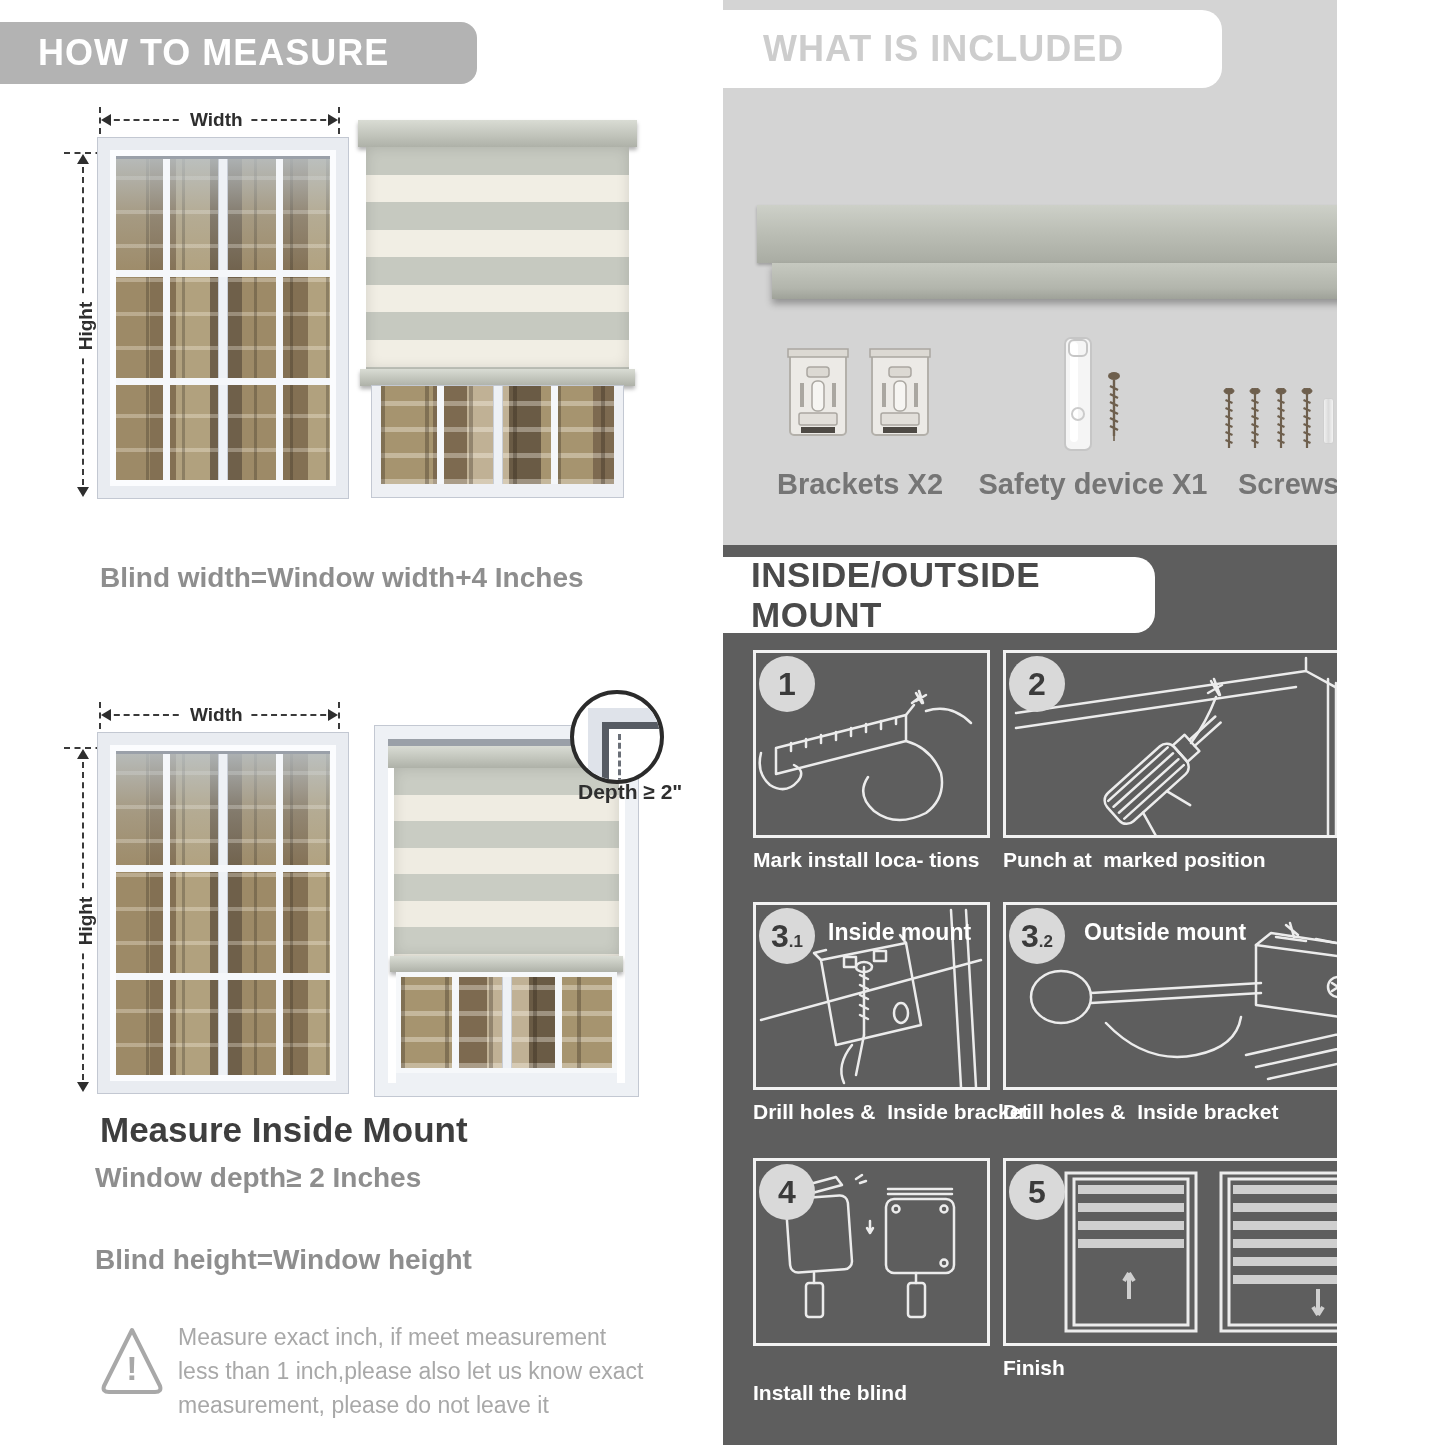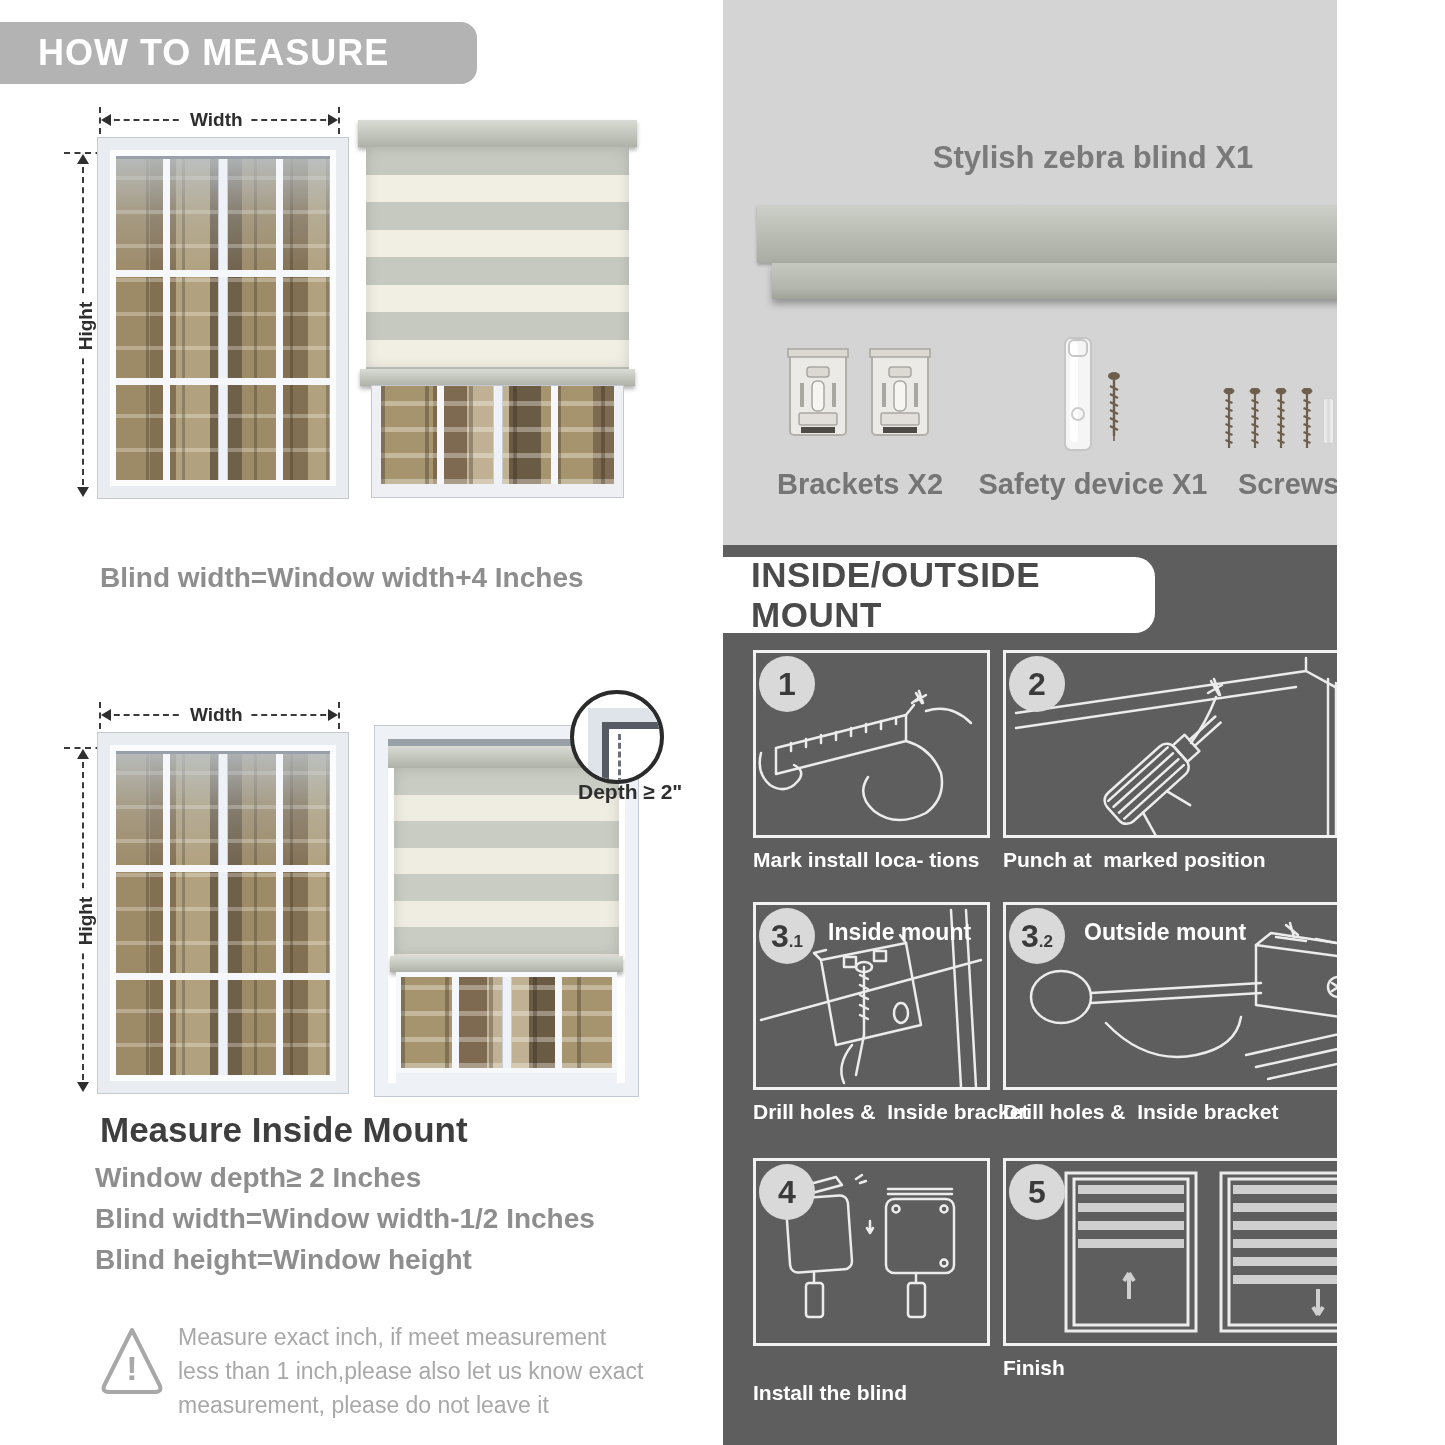--- a/index.html
+++ b/index.html
@@ -192,34 +192,35 @@
 
   <div class="callout" style="left:570px; top:690px;">
     <div class="abs" style="left:14px; top:14px; width:80px; height:80px; border-left:14px solid #dfe3ea; border-top:14px solid #dfe3ea;"></div>
     <div class="abs" style="left:28px; top:28px; width:66px; height:66px; border-left:7px solid #565b63; border-top:7px solid #565b63;"></div>
     <div class="abs" style="left:44px; top:40px; width:0; height:50px; border-left:3px dashed #6a6f77;"></div>
   </div>
   <div class="depth-label" style="left:578px; top:780px;">Depth ≥ 2"</div>
 
   <div class="abs m-title" style="left:100px; top:1110px;">Measure Inside Mount</div>
   <div class="abs m-line" style="left:95px; top:1162px;">Window depth≥ 2 Inches</div>
-  <div class="abs m-line" style="left:95px; top:1203px;">Blind width=Window width-1/2 Inches</div>
   <div class="abs m-line" style="left:95px; top:1244px;">Blind height=Window height</div>
 
   <div class="abs" style="left:98px; top:1322px; width:68px; height:76px;">
     <svg width="68" height="76" viewBox="0 0 68 76">
       <path d="M34 8 L62 64 Q64 70 57 70 L11 70 Q4 70 6 64 Z" fill="none" stroke="#a8a8a8" stroke-width="4" stroke-linejoin="round"></path>
       <text x="34" y="58" text-anchor="middle" font-size="34" font-weight="bold" fill="#a8a8a8" font-family="Liberation Sans, sans-serif">!</text>
     </svg>
   </div>
   <div class="abs warn-text" style="left:178px; top:1320px; width:470px;">Measure exact inch, if meet measurement less than 1 inch,please also let us know exact measurement, please do not leave it</div>
 
   <div class="abs sec-included">
-
-    <div class="prod-label" style="left:160px; top:140px; width:420px; text-align:center;">Stylish zebra blind X1</div>
+    <div class="abs hdr-included">
+      <span>WHAT IS INCLUDED</span>
+    </div>
+
 
     <div class="rail-top" style="left:34px; top:205px; width:655px; height:58px;"></div>
     <div class="rail-bottom" style="left:49px; top:263px; width:626px; height:36px;"></div>
 
     <div class="abs" style="left:64px; top:345px;">
       <svg width="62" height="96" viewBox="0 0 62 96">
         <rect x="3" y="8" width="56" height="82" rx="4" fill="#eceae6" stroke="#b3b0aa" stroke-width="2"></rect>
         <rect x="1" y="4" width="60" height="8" fill="#dcd9d3" stroke="#aaa7a1" stroke-width="1.5"></rect>
         <rect x="20" y="22" width="22" height="10" rx="3" fill="#dcd9d3" stroke="#aaa7a1" stroke-width="1.5"></rect>
         <rect x="25" y="36" width="12" height="30" rx="5" fill="#f6f5f2" stroke="#aaa7a1" stroke-width="1.5"></rect>

